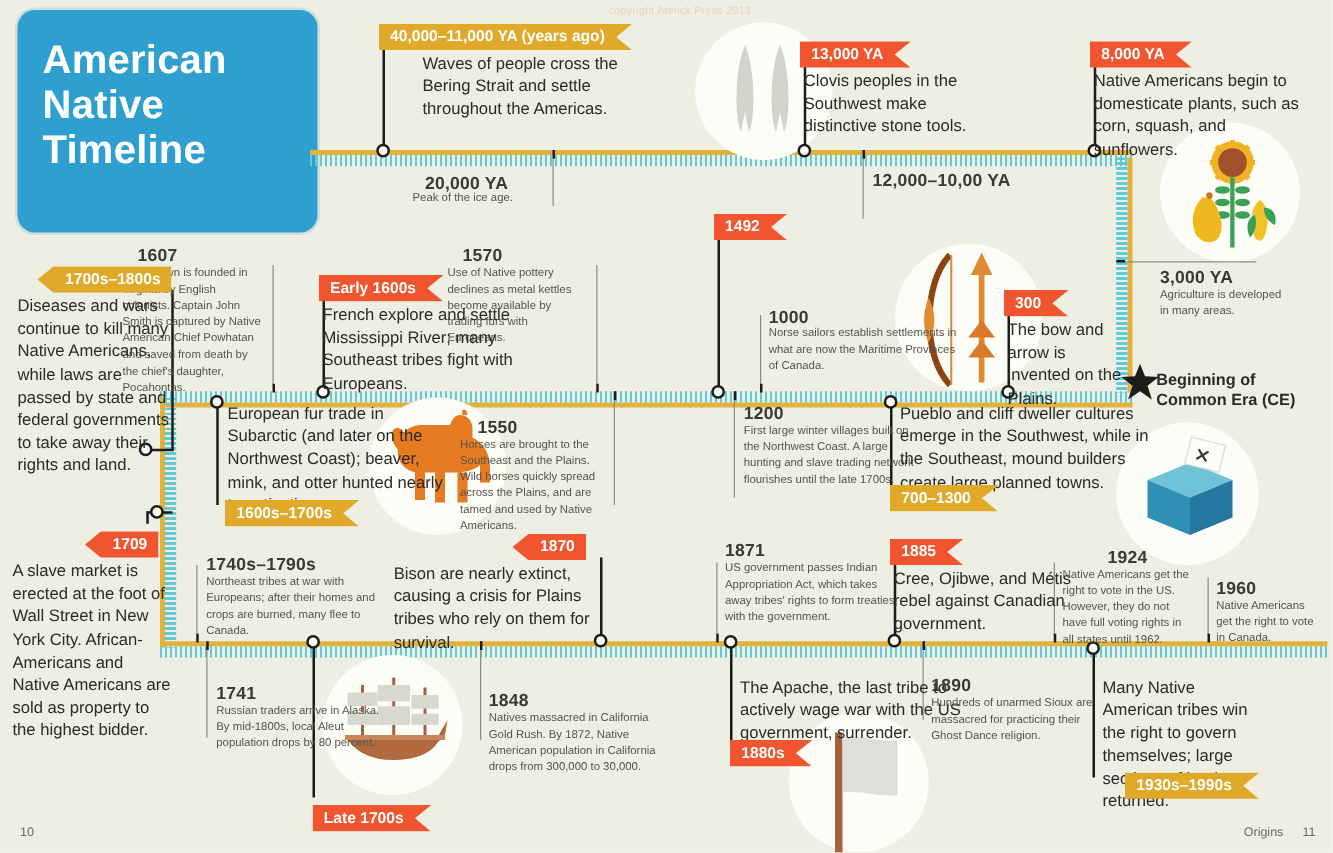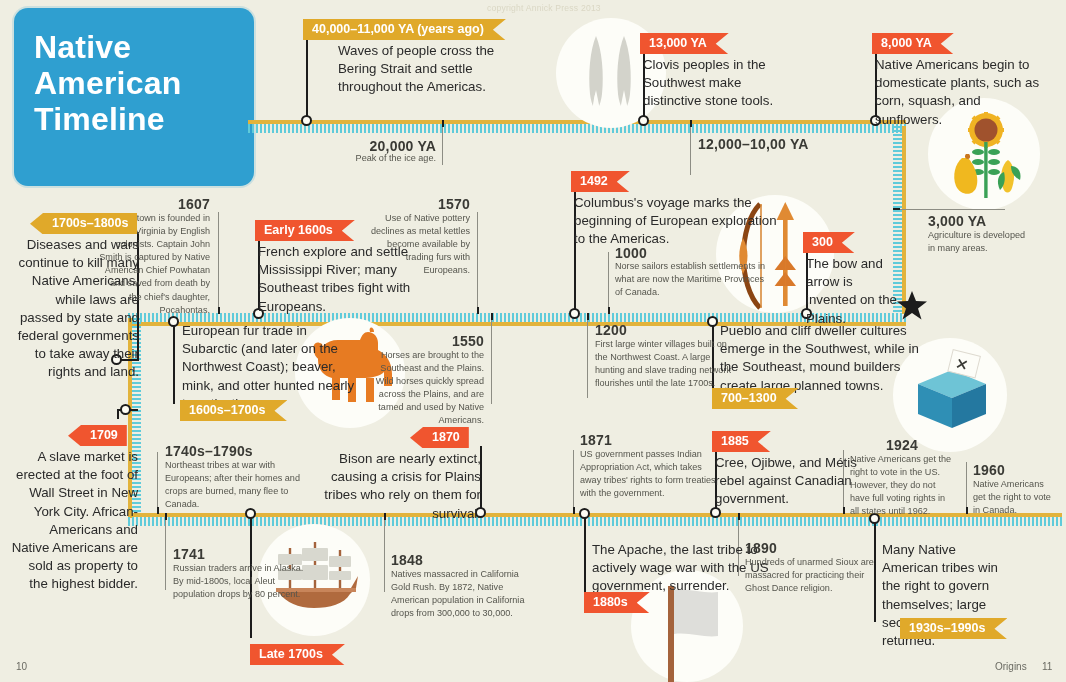--- a/index.html
+++ b/index.html
@@ -72,41 +72,41 @@
     clip-path: polygon(13px 0, 100% 0, 100% 100%, 13px 100%, 0 50%);
   }
   .flag.gold{ background:#e0a92a; }
   .flag.red { background:#f0552f; }
 
   
   .blk{ position:absolute; z-index:11; }
   .big{ font-size:13.3px; line-height:1.37; color:#2a2a2a; }
   .yr-sm{ font-size:14px; font-weight:bold; color:#3a3a35; letter-spacing:.2px;}
   .sml{ font-size:9.1px; line-height:1.44; color:#55554d; }
-  .ra{ text-align:right; }
+  .ra{ text-align:left; }
   .ce{ position:absolute; z-index:13; font-size:13px; font-weight:bold; color:#2a2a2a; line-height:1.26;}
 
   
   .med{ position:absolute; border-radius:50%; background:#fdfdf8; z-index:3; }
 
   
   .pg{ position:absolute; font-size:10px; color:#6a6a62; z-index:14;}
   .copy{ position:absolute; font-size:8.6px; color:#dad7c4; z-index:14; letter-spacing:.2px;}
   .star{ position:absolute; z-index:13; }
   svg{ display:block; overflow:visible; }
 </style>
 </head>
 <body>
 
 <div id="page">
 
   <div class="title-card">
     <div class="t">
+      <div>American</div>
       <div>Native</div>
-      <div>American</div>
       <div>Timeline</div>
     </div>
   </div>
 
   <div class="copy" style="left:487px; top:3px;">copyright Annick Press 2013</div>
 
   <div class="med" style="left:556px; top:18px; width:110px; height:110px;"></div>
   <div class="med" style="left:928px; top:98px; width:112px; height:112px;"></div>
   <div class="med" style="left:716px; top:195px; width:118px; height:118px;"></div>
   <div class="med" style="left:295px; top:318px; width:110px; height:110px;"></div>
@@ -243,23 +243,26 @@
   <div class="flag red right" style="left:872px; top:33px;">8,000 YA</div>
   <div class="blk big" style="left:875px; top:56px; width:172px;">Native Americans begin to domesticate plants, such as corn, squash, and sunflowers.</div>
   <div class="lead" style="left:875px; top:52px; height:70px;"></div>
   <div class="node" style="left:870px; top:115px;"></div>
 
   <div class="tick" style="left:893px; top:208px; width:7px; height:2px;"></div>
   <div class="lead-h-thin" style="left:900px; top:209px; width:105px;"></div>
   <div class="blk yr-sm" style="left:928px; top:213px; width:120px;">3,000 YA</div>
   <div class="blk sml" style="left:928px; top:229px; width:104px;">Agriculture is developed in many areas.</div>
 
+  <div class="ce" style="left:925px; top:296px;">
+    <div>Beginning of</div>
+    <div>Common Era (CE)</div>
+  </div>
 
   <div class="flag red right" style="left:571px; top:171px;">1492</div>
-  <div class="blk big" style="left:574px; top:194px; width:210px;">Columbus's voyage marks the beginning of European exploration to the Americas.</div>
   <div class="lead" style="left:574px; top:190px; height:124px;"></div>
   <div class="node" style="left:569px; top:308px;"></div>
 
   <div class="tick" style="left:608px; top:307px;"></div>
   <div class="lead-thin" style="left:608px; top:252px; height:56px;"></div>
   <div class="blk yr-sm" style="left:615px; top:245px; width:150px;">1000</div>
   <div class="blk sml" style="left:615px; top:260px; width:152px;">Norse sailors establish settlements in what are now the Maritime Provinces of Canada.</div>
 
   <div class="tick" style="left:587px; top:313px;"></div>
   <div class="lead-thin" style="left:587px; top:320px; height:78px;"></div>

